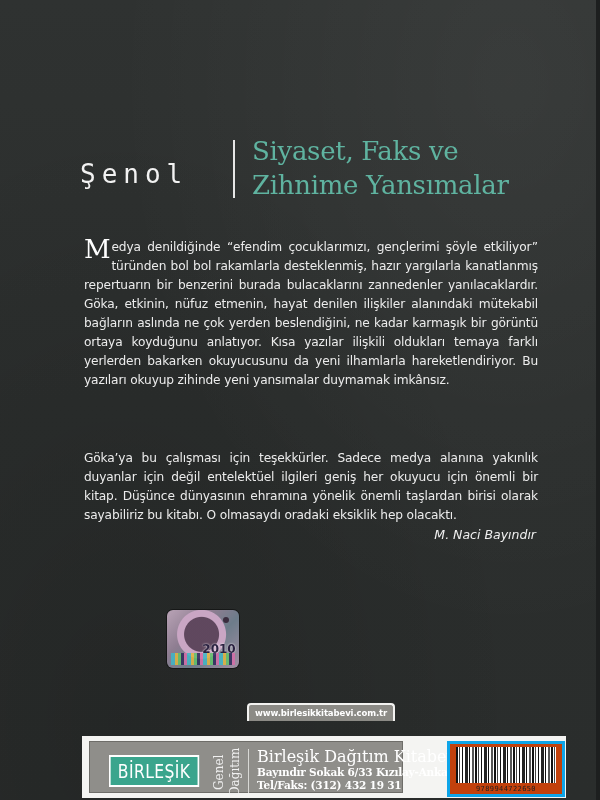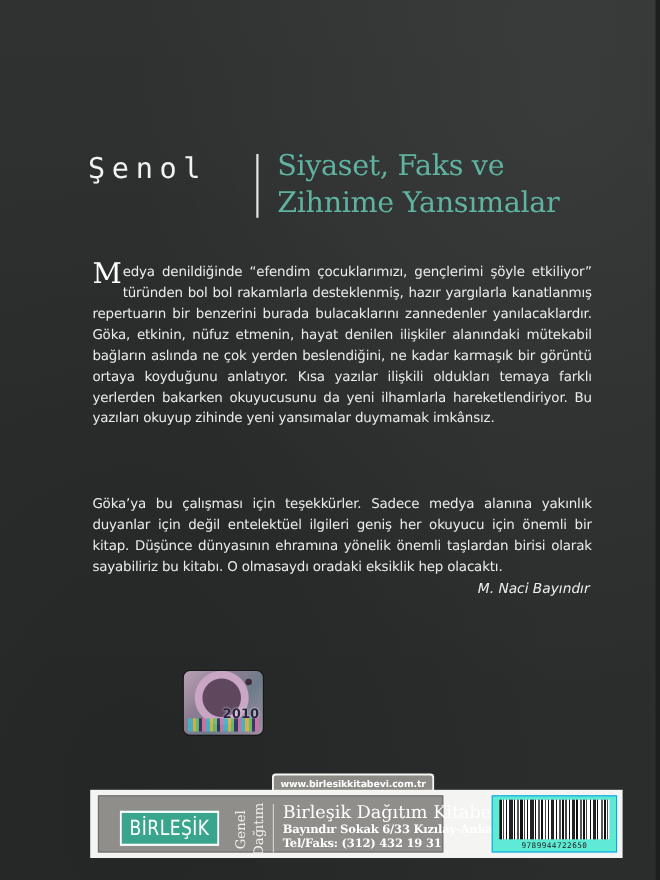--- a/index.html
+++ b/index.html
@@ -21,21 +21,21 @@
       background: #1d1f1f;
     }
     
     .author {
       position: absolute; left: 80px; top: 138px;
       font-family: "DejaVu Sans Mono", monospace;
       color: #f2f2f2;
       font-size: 26px; line-height: 33px;
       letter-spacing: 6px;
     }
-    .author div { white-space: nowrap; }
+    .author div { white-space: nowrap; margin-top: 20px; }
     .title-divider {
       position: absolute; left: 233px; top: 140px;
       width: 2px; height: 58px; background: #e6e6e6;
     }
     .book-title {
       position: absolute; left: 252px; top: 134px;
       font-family: "DejaVu Serif", serif;
       color: #5fb3a0;
       font-size: 26px; line-height: 34px;
       letter-spacing: -0.3px;
@@ -94,21 +94,21 @@
     .url-tab {
       position: absolute; left: 247px; top: 703px;
       height: 16px; padding: 0 6px 0 6px;
       background: #8c8b86; border: 2px solid #f3f3f1; border-bottom: none;
       border-radius: 4px 4px 0 0;
       color: #ffffff; font-size: 8.5px; font-weight: bold; line-height: 16px;
       white-space: nowrap; letter-spacing: -0.1px;
     }
     
     .panel {
-      position: absolute; left: 82px; top: 718px;
+      position: absolute; left: 82px; top: 736px;
       width: 484px; height: 62px;
       background: #f4f4f2;
     }
     .panel-inner {
       position: absolute; left: 7px; top: 5px; width: 312px; height: 50px;
       background: #8f8e8a;
       border: 1px solid #6e6d69;
     }
     .logo {
       position: absolute; left: 19px; top: 13px;
@@ -134,21 +134,21 @@
     .dist-info {
       position: absolute; left: 167px; top: 5px;
       color: #ffffff; font-family: "DejaVu Serif", serif; white-space: nowrap;
     }
     .dist-name { font-size: 16px; line-height: 19px; }
     .dist-line { font-size: 10.5px; line-height: 13px; font-weight: bold; letter-spacing: -0.2px; }
     
     .barcode {
       position: absolute; left: 365px; top: 5px;
       width: 112px; height: 50px;
-      background: #5eead4; border: 1px solid #0ea5e9;
+      background: #c2410c; border: 3px solid #0ea5e9;
     }
     .bars {
       position: absolute; left: 6px; right: 6px; top: 3px; height: 36px;
       background: repeating-linear-gradient(90deg,
         #111 0 2px, #fff 2px 3px, #444 3px 4px, #fff 4px 6px,
         #111 6px 7px, #fff 7px 9px, #222 9px 12px, #fff 12px 13px,
         #111 13px 14px, #fff 14px 16px, #555 16px 18px, #fff 18px 19px);
     }
     .barcode-num {
       position: absolute; left: 0; right: 0; bottom: 1px;

